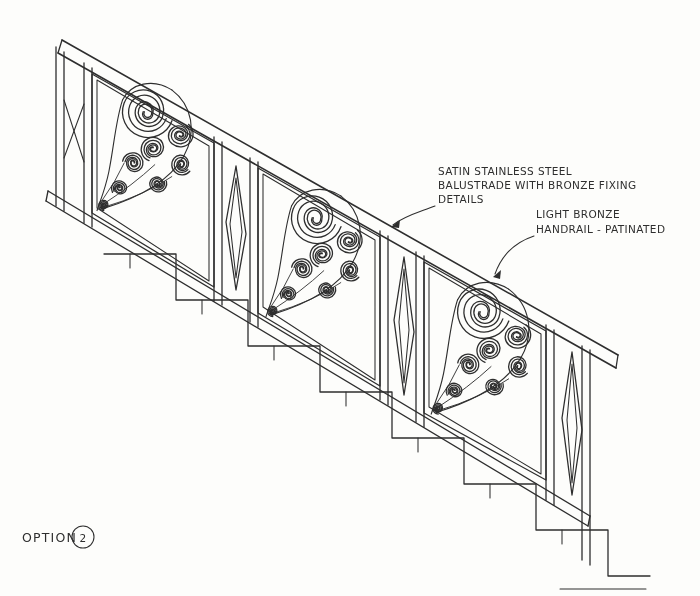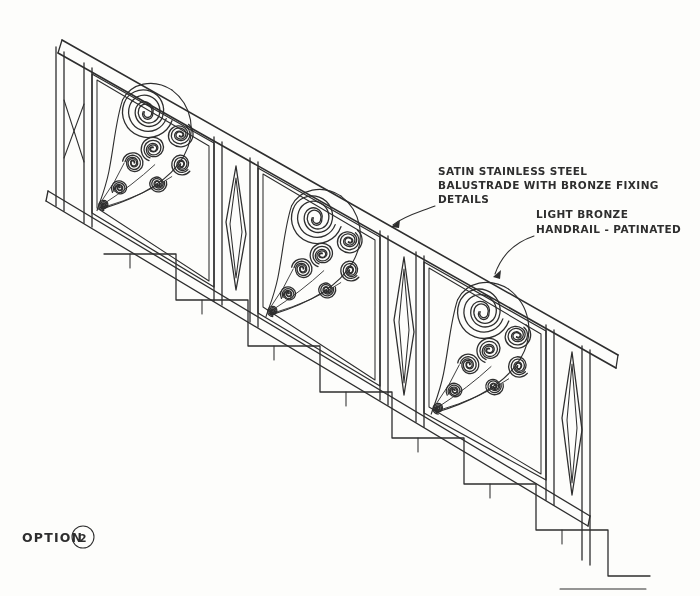--- a/index.html
+++ b/index.html
@@ -1,16 +1,16 @@
 <!DOCTYPE html>
 <html><head>
 <meta charset="utf-8">
 <style>
   html,body{margin:0;padding:0;background:#ffffff;}
-  .sheet{width:700px;height:596px;background:#fdfdfb;position:relative;overflow:hidden;font-weight:bold;}
+  .sheet{width:700px;height:596px;background:#fdfdfb;position:relative;overflow:hidden;}
   svg{display:block;}
   .ink{stroke:#2e2e2e;fill:none;stroke-width:1.3;stroke-linecap:round;stroke-linejoin:round;}
   .thin{stroke-width:1.05;}
   .heavy{stroke-width:1.6;}
   .hand{fill:#2e2e2e;stroke:none;font-family:"DejaVu Sans",sans-serif;font-size:10.5px;letter-spacing:0.4px;}
   .hand-big{fill:#2e2e2e;stroke:none;font-family:"DejaVu Sans",sans-serif;font-size:12.5px;letter-spacing:1.2px;}
   .arrow{fill:#2e2e2e;stroke:none;}
 </style>
 </head>
 <body>

